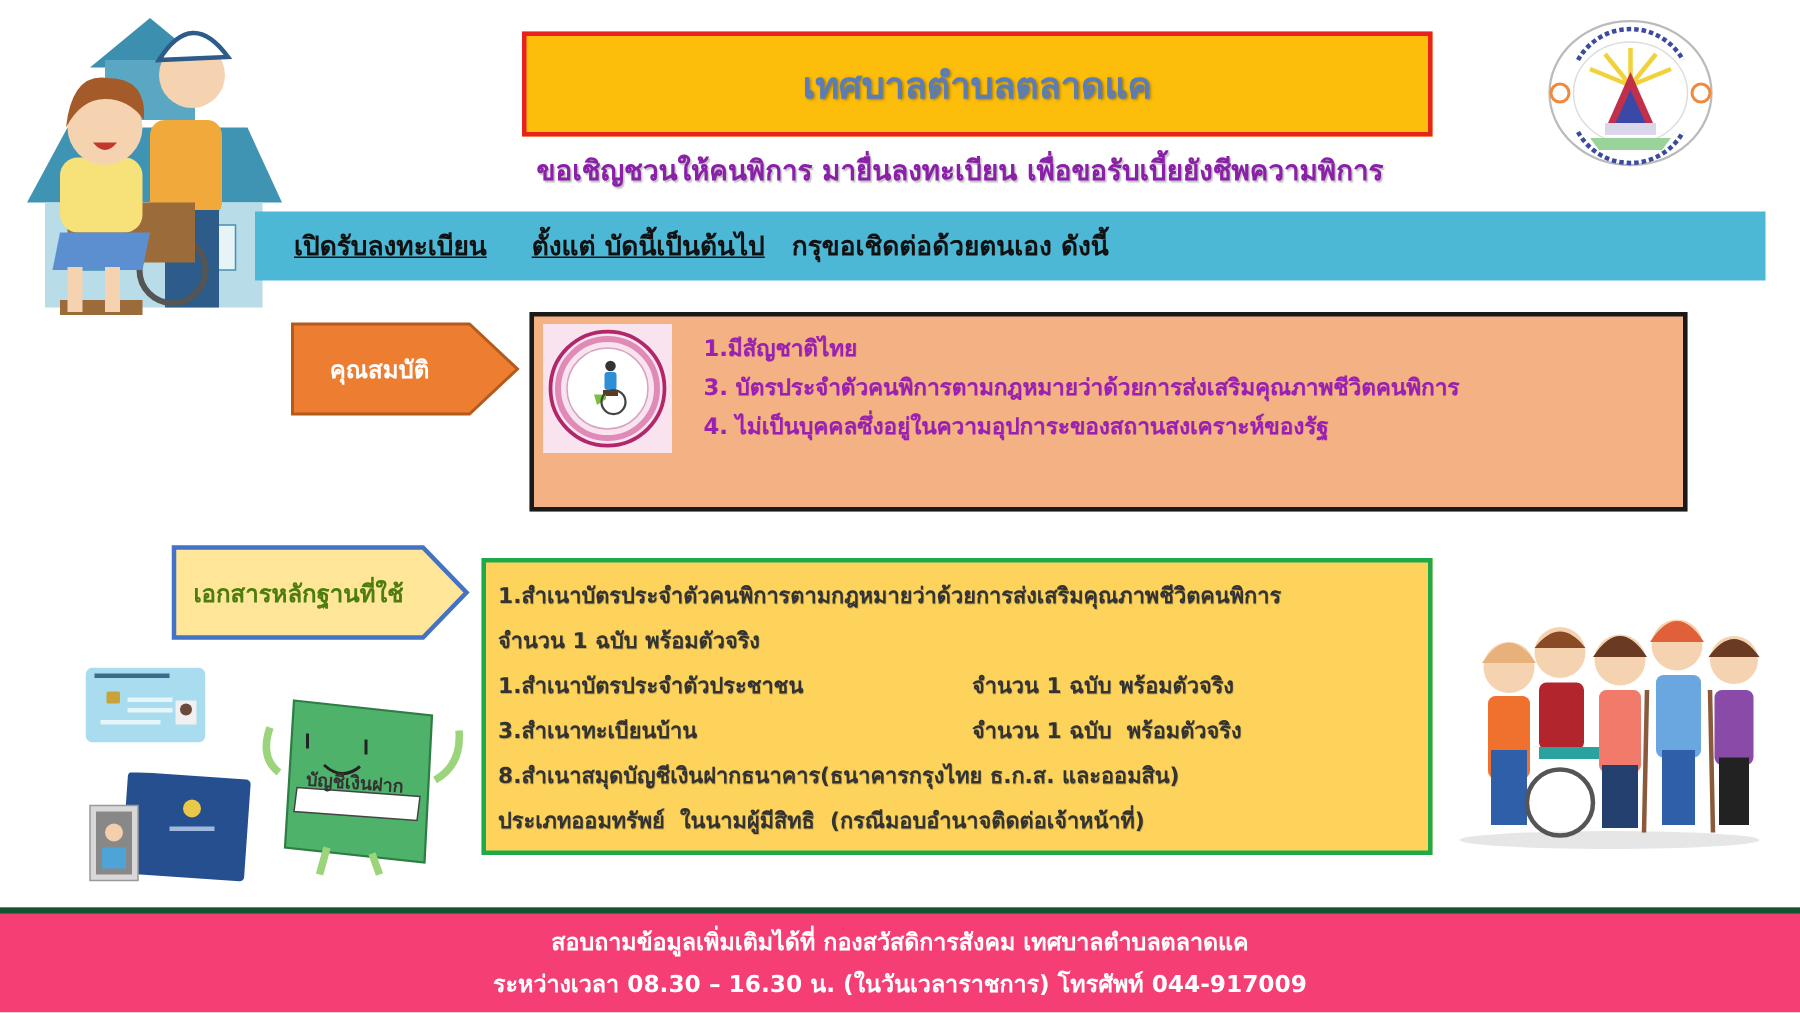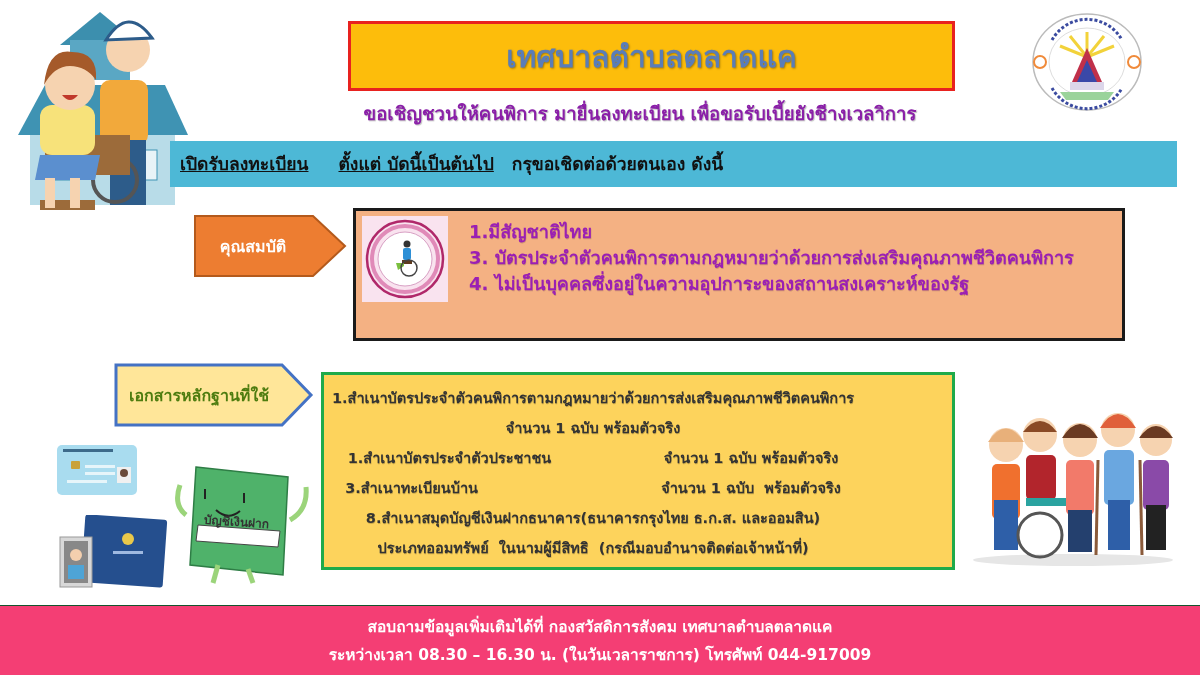--- a/index.html
+++ b/index.html
@@ -8,35 +8,35 @@
 
   .abs { position: absolute; }
 
   
   .title-box {
     left: 348px; top: 21px; width: 607px; height: 70px;
     background: #fdbd0b; border: 3px solid #e8221f;
     display: flex; align-items: center; justify-content: center;
   }
   .title-text {
-    font-family: "DejaVu Sans", sans-serif; font-weight: bold; font-size: 30px;
+    font-family: "DejaVu Sans", sans-serif; font-weight: bold; font-size: 24px;
     color: #5a7db8; text-shadow: 1px 1px 2px rgba(0,0,0,0.35);
   }
   .subtitle {
     left: 260px; top: 99px; width: 760px; text-align: center;
     font-weight: bold; font-size: 18.5px; color: #8a1fa8;
     text-shadow: 1px 1px 1px rgba(0,0,0,0.25);
   }
   .banner {
     left: 170px; top: 141px; width: 1007px; height: 46px;
     background: #4db8d6; display: flex; align-items: center; padding-left: 10px;
     font-weight: bold; font-size: 17.5px; color: #111;
     white-space: nowrap;
   }
-  .banner .u { text-decoration: underline; }
+  .banner .u { text-decoration: underline; margin-left: 16px; }
   .banner span { margin-right: 10px; }
 
   
   .arrow-orange {
     left: 193px; top: 214px; width: 155px; height: 64px;
   }
   .arrow-orange svg, .arrow-blue svg { position: absolute; left: 0; top: 0; }
   .arrow-label {
     position: absolute; left: 0; top: 0; width: 120px; height: 100%;
     display: flex; align-items: center; justify-content: center;
@@ -47,44 +47,44 @@
   .qual-box {
     left: 353px; top: 208px; width: 772px; height: 133px;
     background: #f4b183; border: 3px solid #1a1a1a;
   }
   .qual-icon {
     position: absolute; left: 6px; top: 5px; width: 86px; height: 86px;
     background: #f9e3ef;
   }
   .qual-list {
     position: absolute; left: 113px; top: 8px;
-    font-size: 18px; color: #9b1fb4; font-weight: bold; line-height: 26px;
+    font-size: 15px; color: #9b1fb4; font-weight: bold; line-height: 26px;
     text-shadow: 0.5px 0.5px 0 rgba(0,0,0,0.15);
   }
 
   
   .arrow-blue { left: 114px; top: 363px; width: 200px; height: 64px; }
   .arrow-blue .arrow-label { width: 170px; color: #4d7c0f; }
 
   .doc-box {
     left: 321px; top: 372px; width: 634px; height: 198px;
     background: #fdd35c; border: 3px solid #1faa4a;
   }
   .doc-list {
     position: absolute; left: 8px; top: 8px;
     font-size: 14.5px; color: #333; font-weight: bold; line-height: 30px;
     text-shadow: 0.5px 0.5px 0 rgba(0,0,0,0.2);
   }
-  .doc-row { display: flex; white-space: nowrap; justify-content: center; }
+  .doc-row { display: flex; white-space: nowrap; }
   .doc-row .c1 { width: 316px; }
 
   
   .footer {
     left: 0; top: 605px; width: 1200px; height: 70px;
-    background: #f43e74; border-top: 1px solid #14532d;
+    background: #f43e74; border-top: 4px solid #14532d;
     display: flex; flex-direction: column; align-items: center; justify-content: center;
     font-weight: bold; font-size: 15.5px; color: #fff; line-height: 28px;
   }
 
   
   .illus { overflow: hidden; }
 </style>
 </head>
 <body>
 
@@ -136,21 +136,21 @@
     <polygon points="47,70 57,48 67,70" fill="#3a48a8"></polygon>
     <rect x="40" y="70" width="34" height="8" fill="#dcd6ea"></rect>
     <path d="M30,80 L84,80 L78,88 L36,88 Z" fill="#9ad39a"></path>
     <circle cx="10" cy="50" r="6" fill="none" stroke="#f08a3a" stroke-width="2"></circle>
     <circle cx="104" cy="50" r="6" fill="none" stroke="#f08a3a" stroke-width="2"></circle>
     <path d="M22,28 A40,40 0 0 1 92,28" fill="none" stroke="#3b4ba0" stroke-width="3" stroke-dasharray="3,2"></path>
     <path d="M22,76 A40,40 0 0 0 92,76" fill="none" stroke="#3b4ba0" stroke-width="3" stroke-dasharray="3,2"></path>
   </svg>
 </div>
 
-<div class="abs subtitle">ขอเชิญชวนให้คนพิการ มายื่นลงทะเบียน เพื่อขอรับเบี้ยยังชีางเวลาิการ</div>
+<div class="abs subtitle">ขอเชิญชวนให้คนพิการ มายื่นลงทะเบียน เพื่อขอรับเบี้ยยังชีพความพิการ</div>
 
 <div class="abs banner">
   <span class="u">เปิดรับลงทะเบียน</span>
   <span class="u" style="margin-left:20px;">ตั้งแต่ บัดนี้เป็นต้นไป</span>
   <span style="margin-left:8px;">กรุขอเชิดต่อด้วยตนเอง ดังนี้</span>
 </div>
 
 <div class="abs arrow-orange">
   <svg width="155" height="64" viewBox="0 0 155 64">
     <polygon points="2,2 120,2 152,32 120,62 2,62" fill="#ed7d31" stroke="#b45a1c" stroke-width="2"></polygon>

